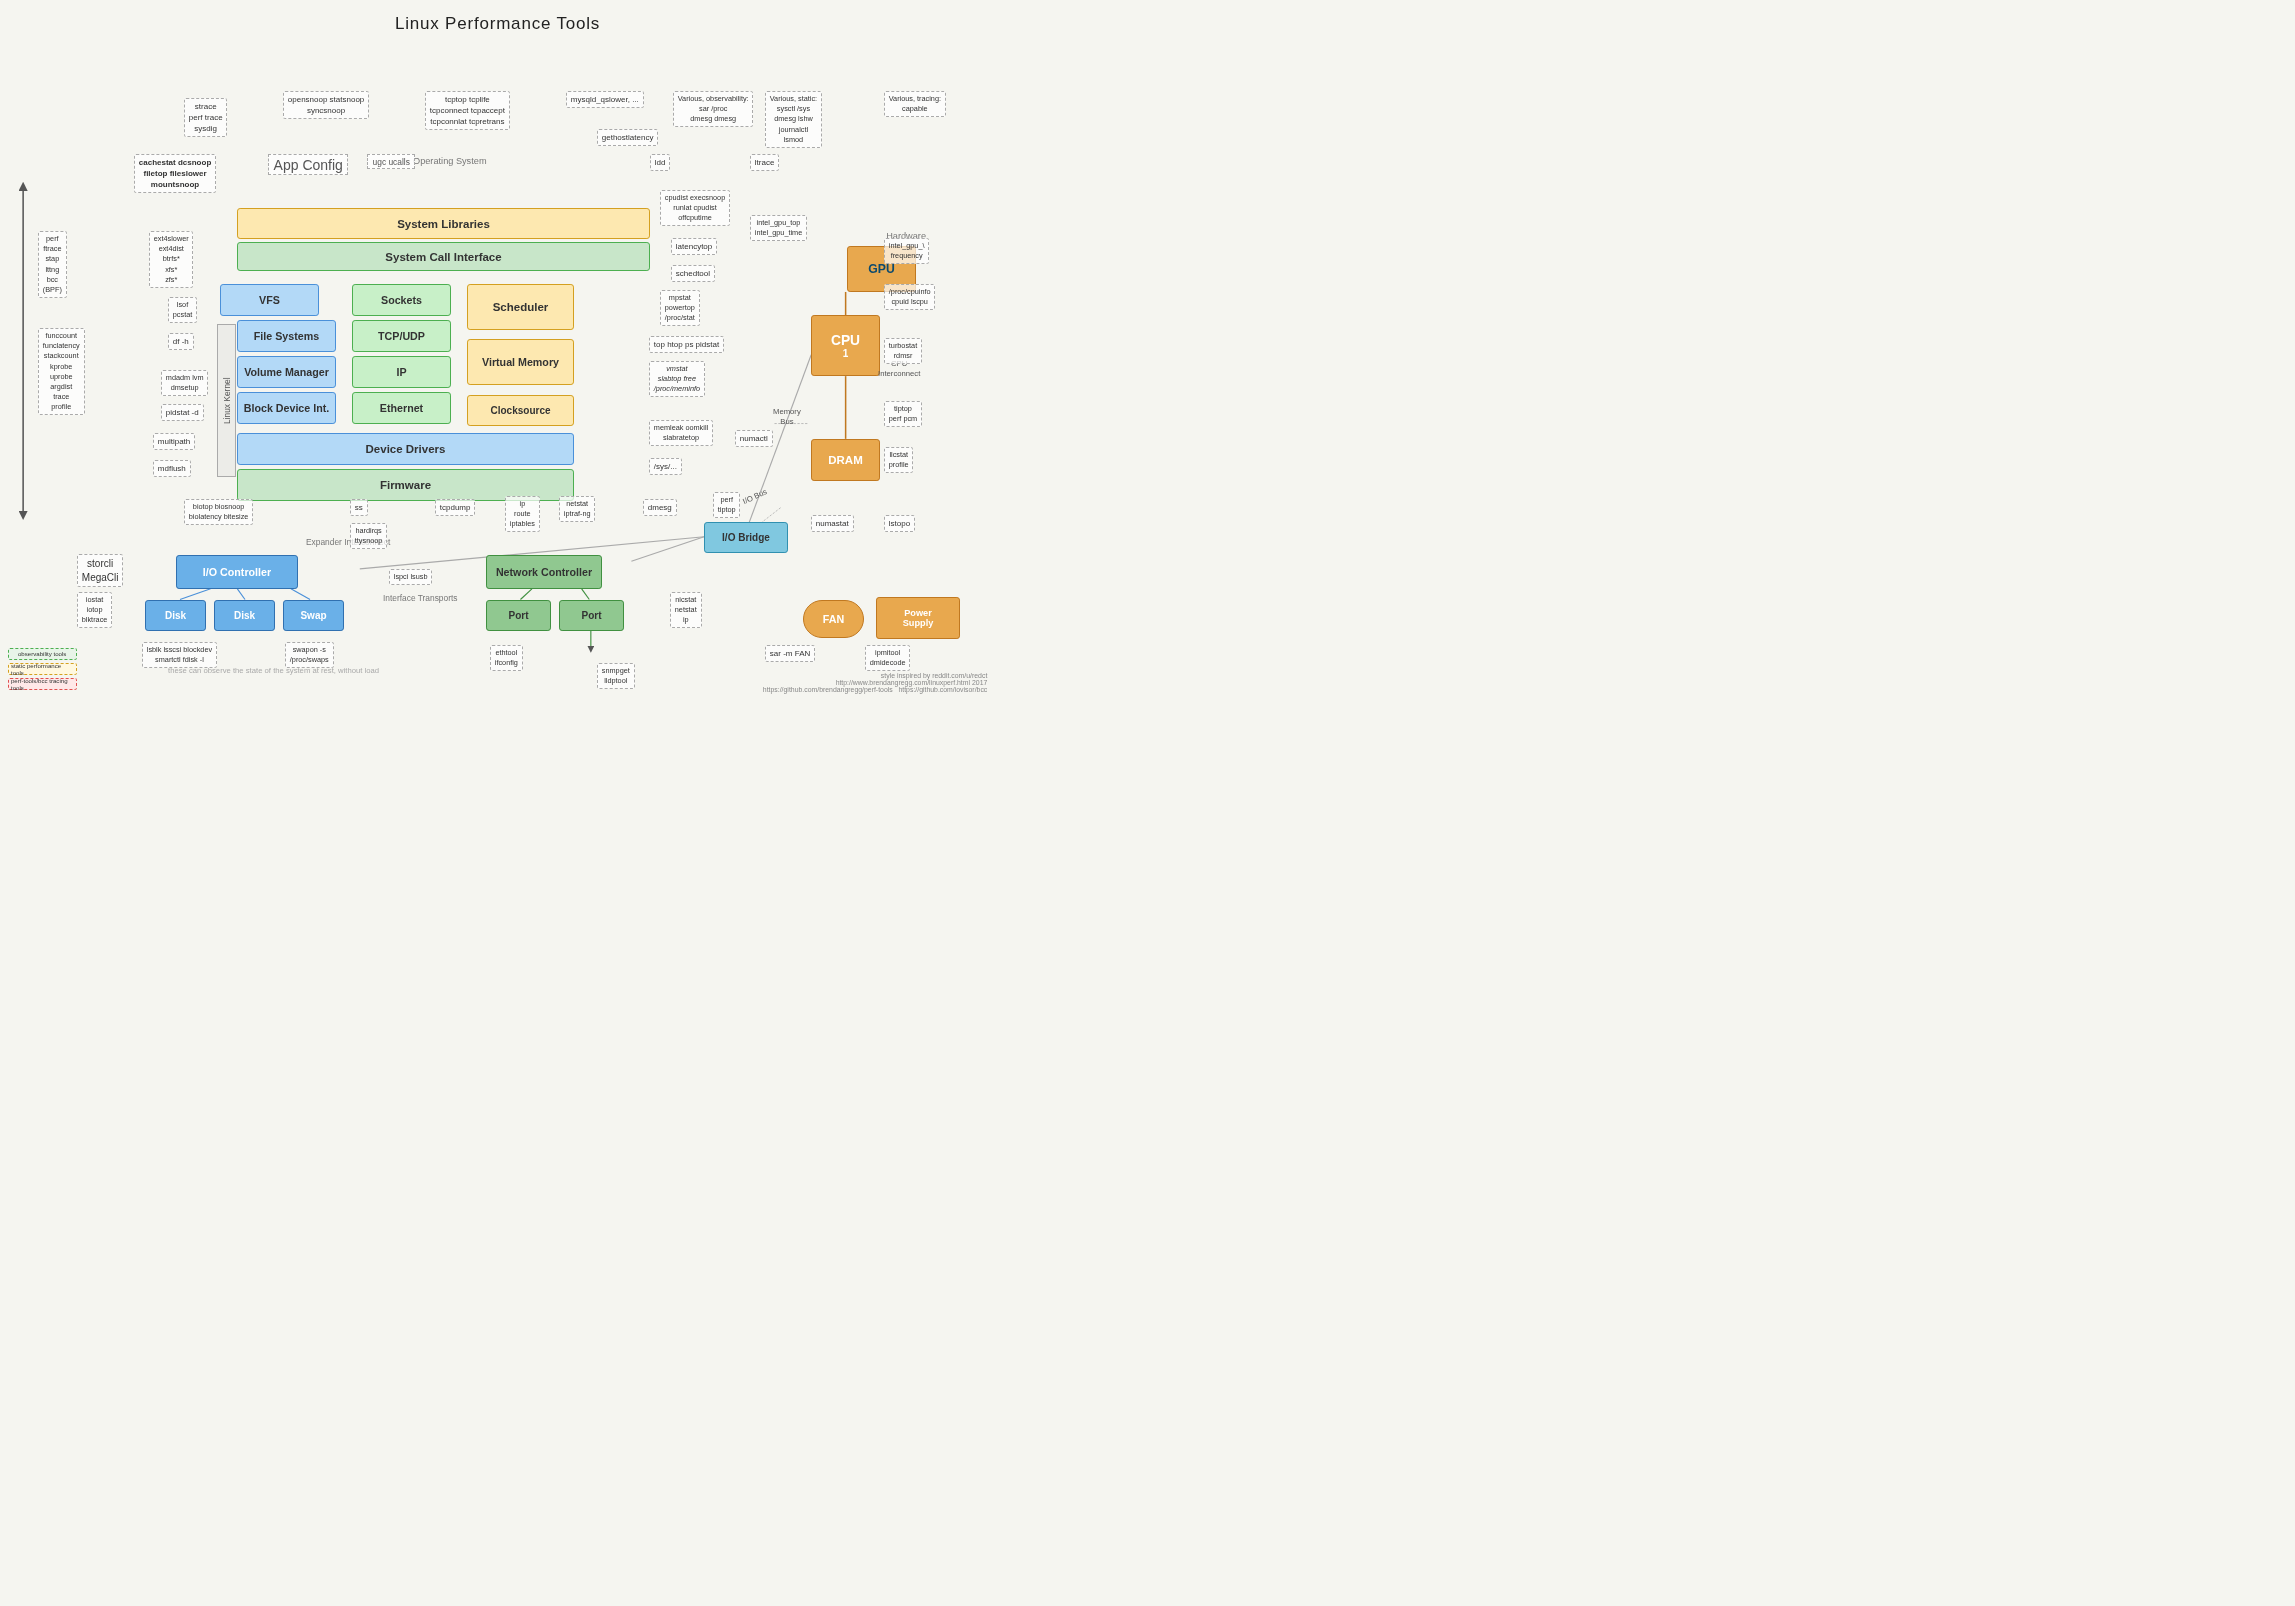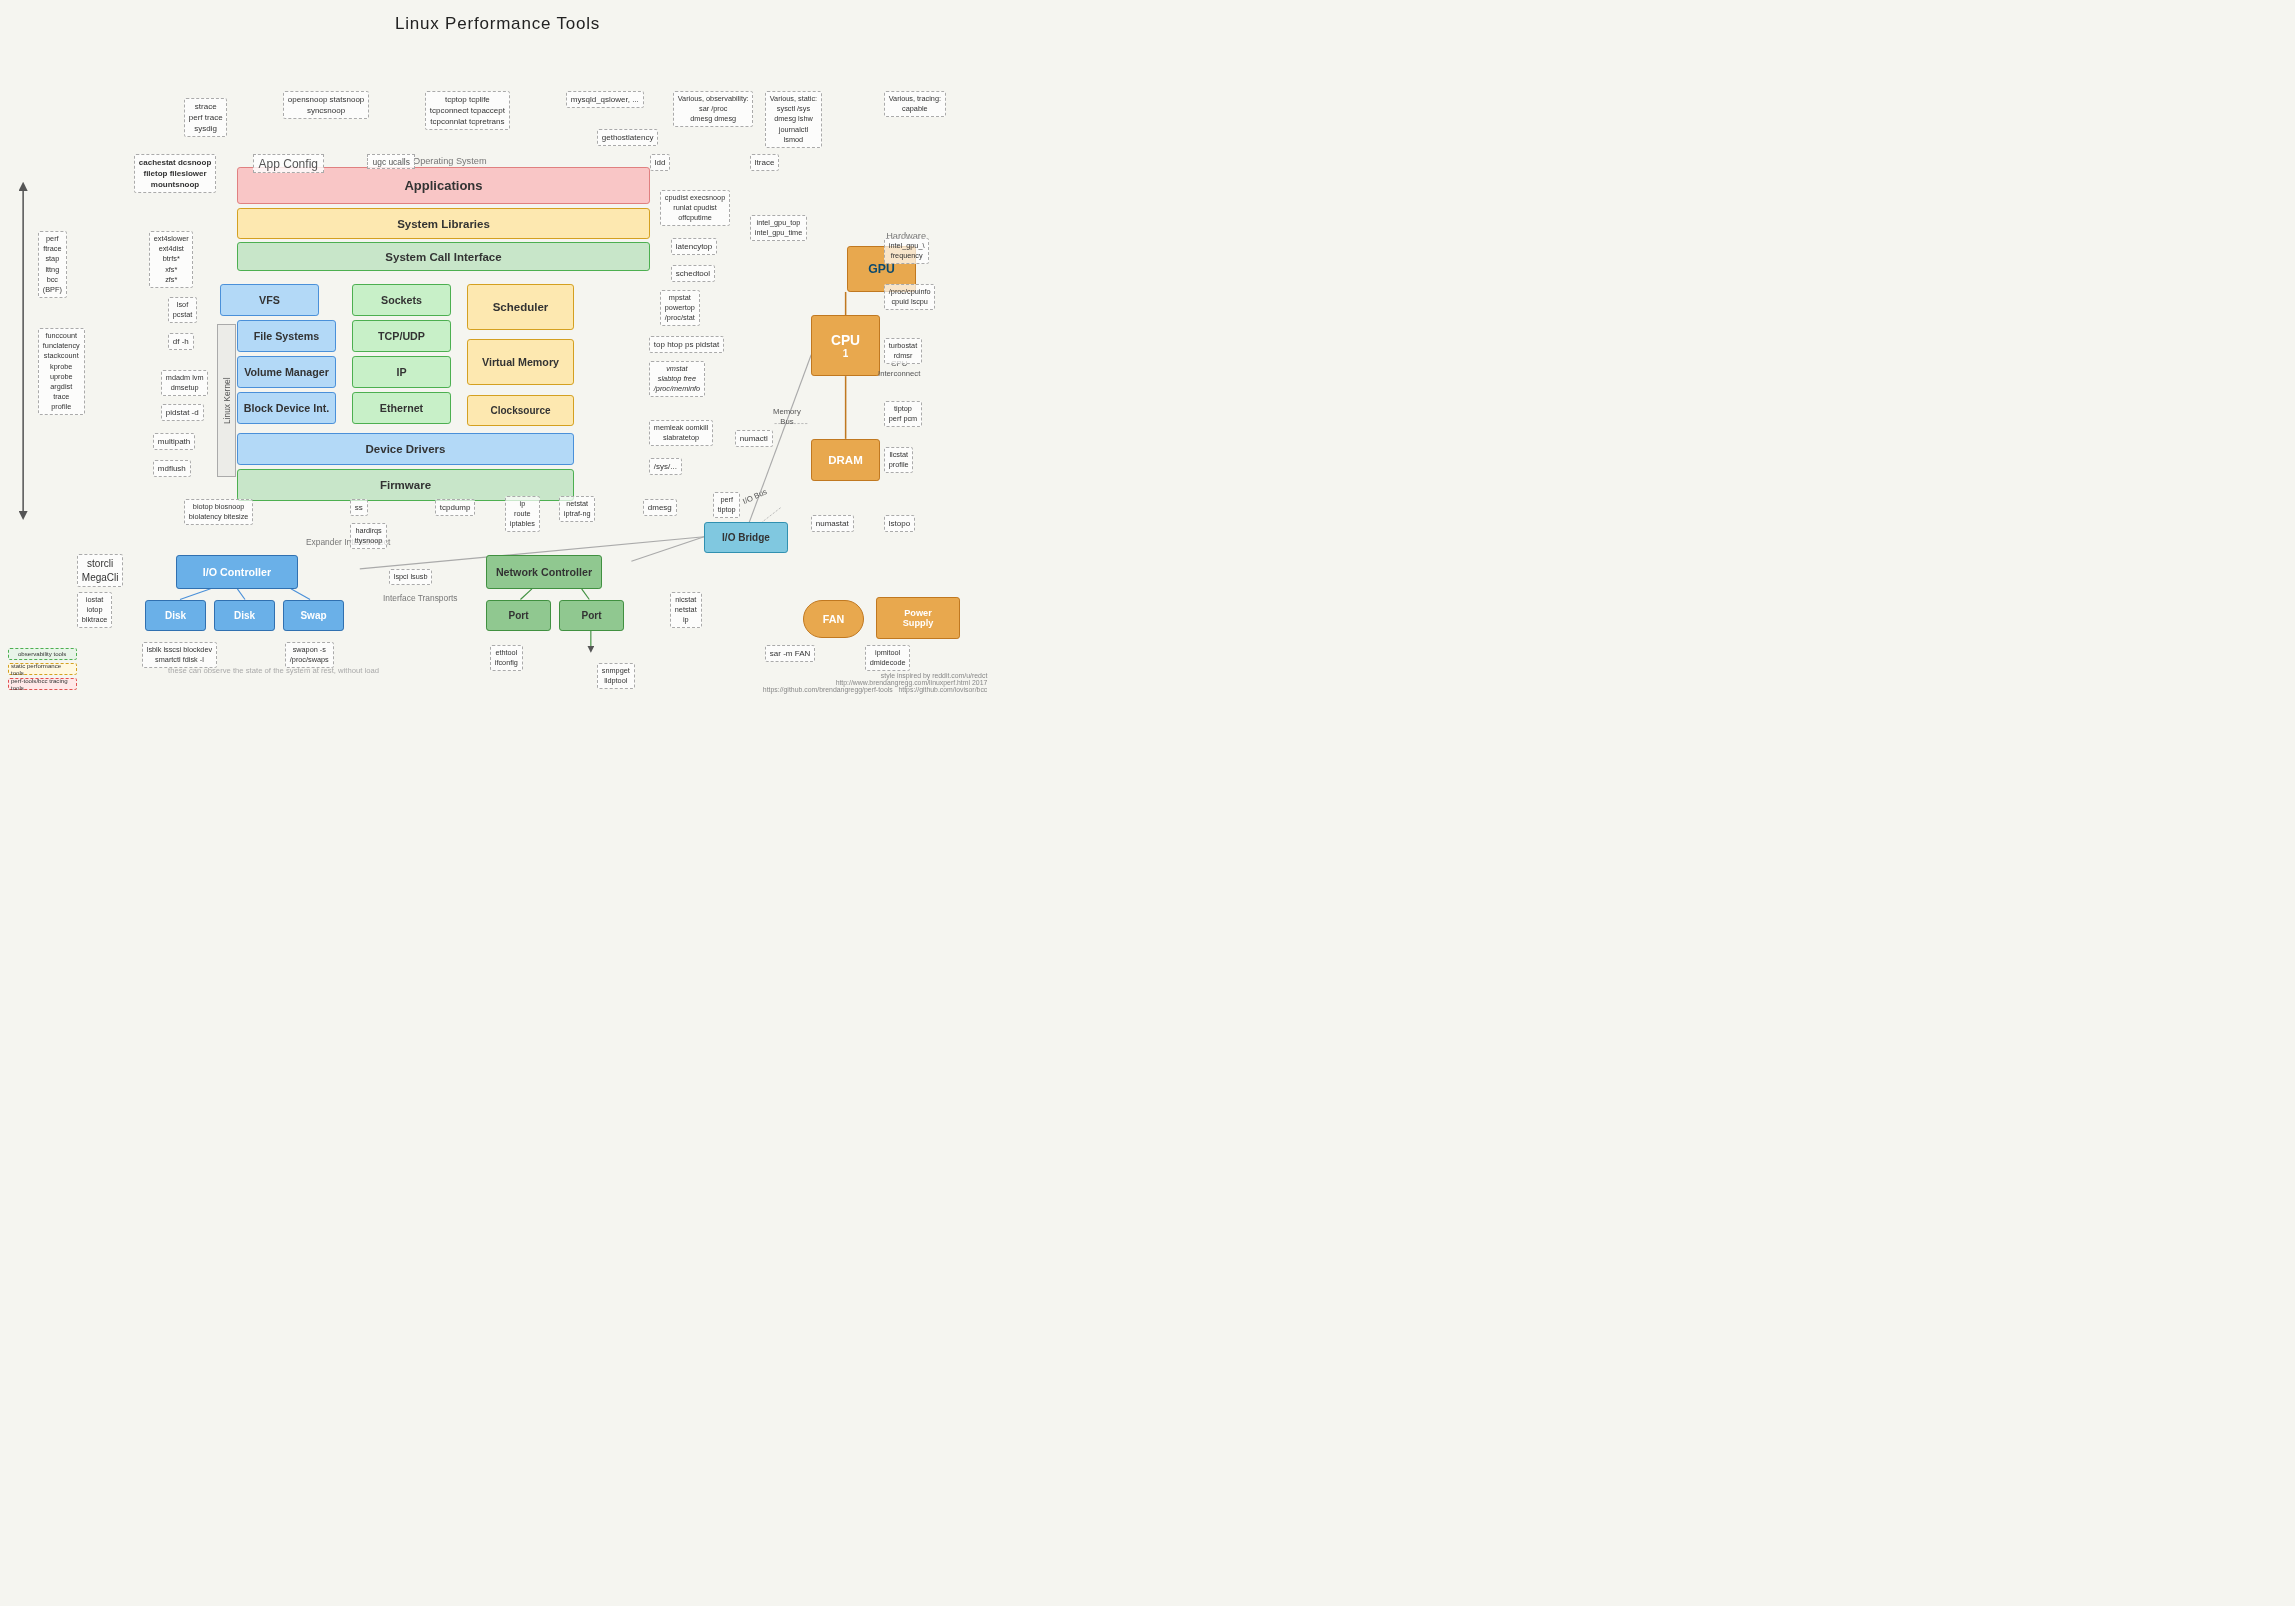--- a/index.html
+++ b/index.html
@@ -328,22 +328,22 @@
       position: absolute;
       bottom: 24.5px;
       left: 168px;
       font-size: 7.7px;
       color: #aaa;
     }
 
     
     .appconfig-label {
       position: absolute;
-      left: 253px; top: 113px;
-      font-size: 12px; color: #555;
+      left: 268px; top: 113px;
+      font-size: 14px; color: #555;
       border: 0.8px dashed #aaa;
       padding: 1.5px 4.6px;
       background: rgba(255,255,255,0.8);
     }
     .ugc-label {
       position: absolute;
       left: 367px; top: 113px;
       font-size: 8.4px; color: #555;
       border: 0.8px dashed #aaa;
       padding: 1.5px 4.6px;
@@ -404,23 +404,20 @@
 
     <line x1="760" y1="716" x2="770" y2="730" stroke="#409040" stroke-width="1.5"></line>
 
     <line x1="772" y1="770" x2="772" y2="795" stroke="#409040" stroke-width="1.5" marker-end="url(#arrowhead)"></line>
 
     <line x1="1055" y1="500" x2="1010" y2="500" stroke="#aaa" stroke-width="1" stroke-dasharray="3,2"></line>
 
     <line x1="1020" y1="610" x2="975" y2="645" stroke="#aaa" stroke-width="1" stroke-dasharray="3,2"></line>
   </svg>
 
-  <div class="box layer-applications">
-    <span>Applications</span>
-  </div>
   <div class="box layer-syslibs">
     <span>System Libraries</span>
   </div>
   <div class="box layer-syscall">
     <span>System Call Interface</span>
   </div>
 
   <div class="box layer-vfs">
     <span>VFS</span>
   </div>

